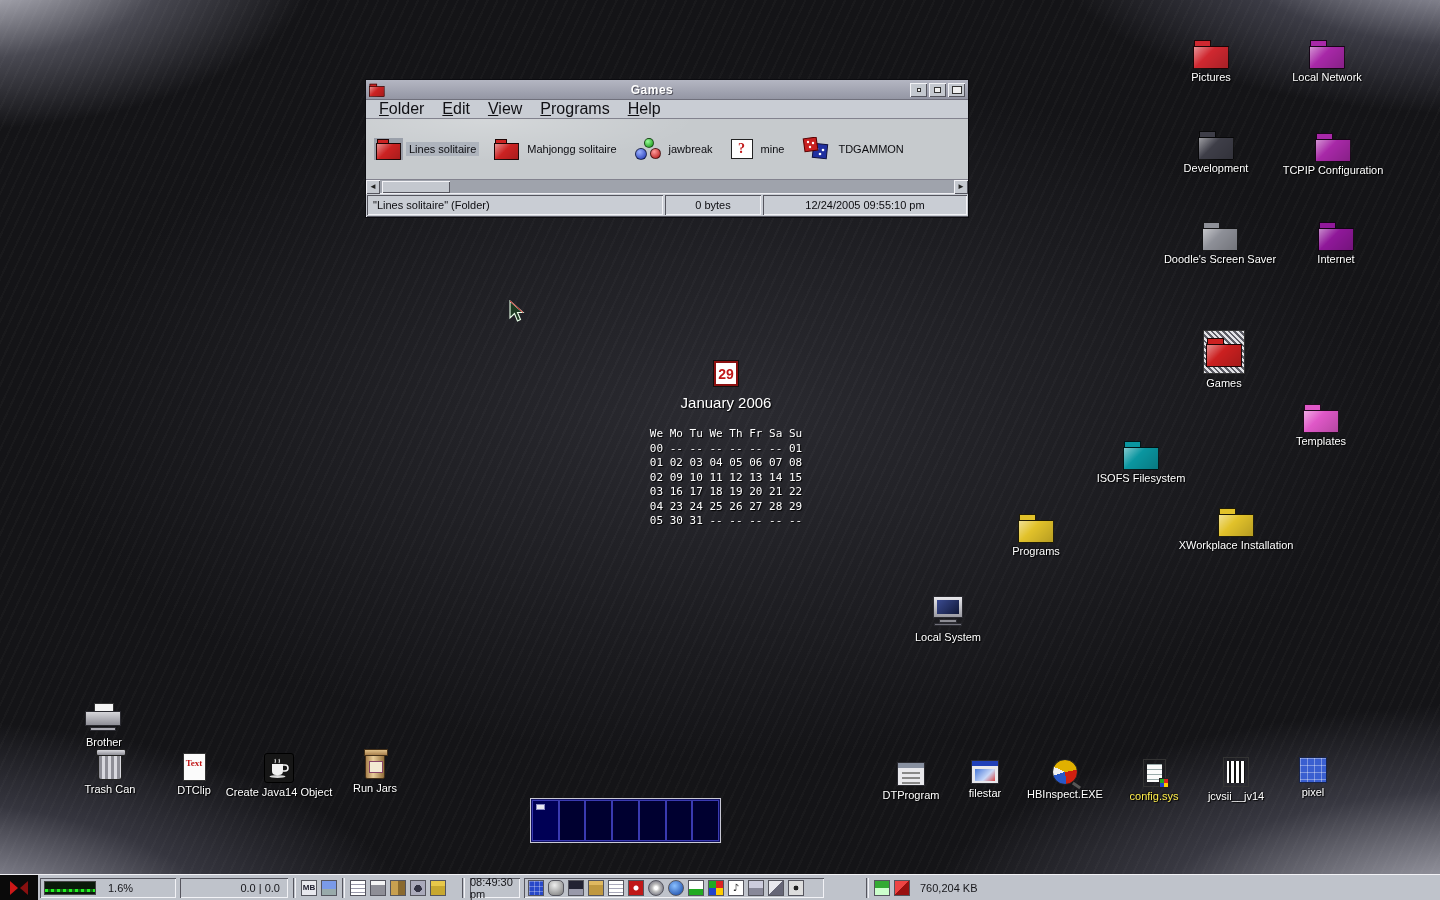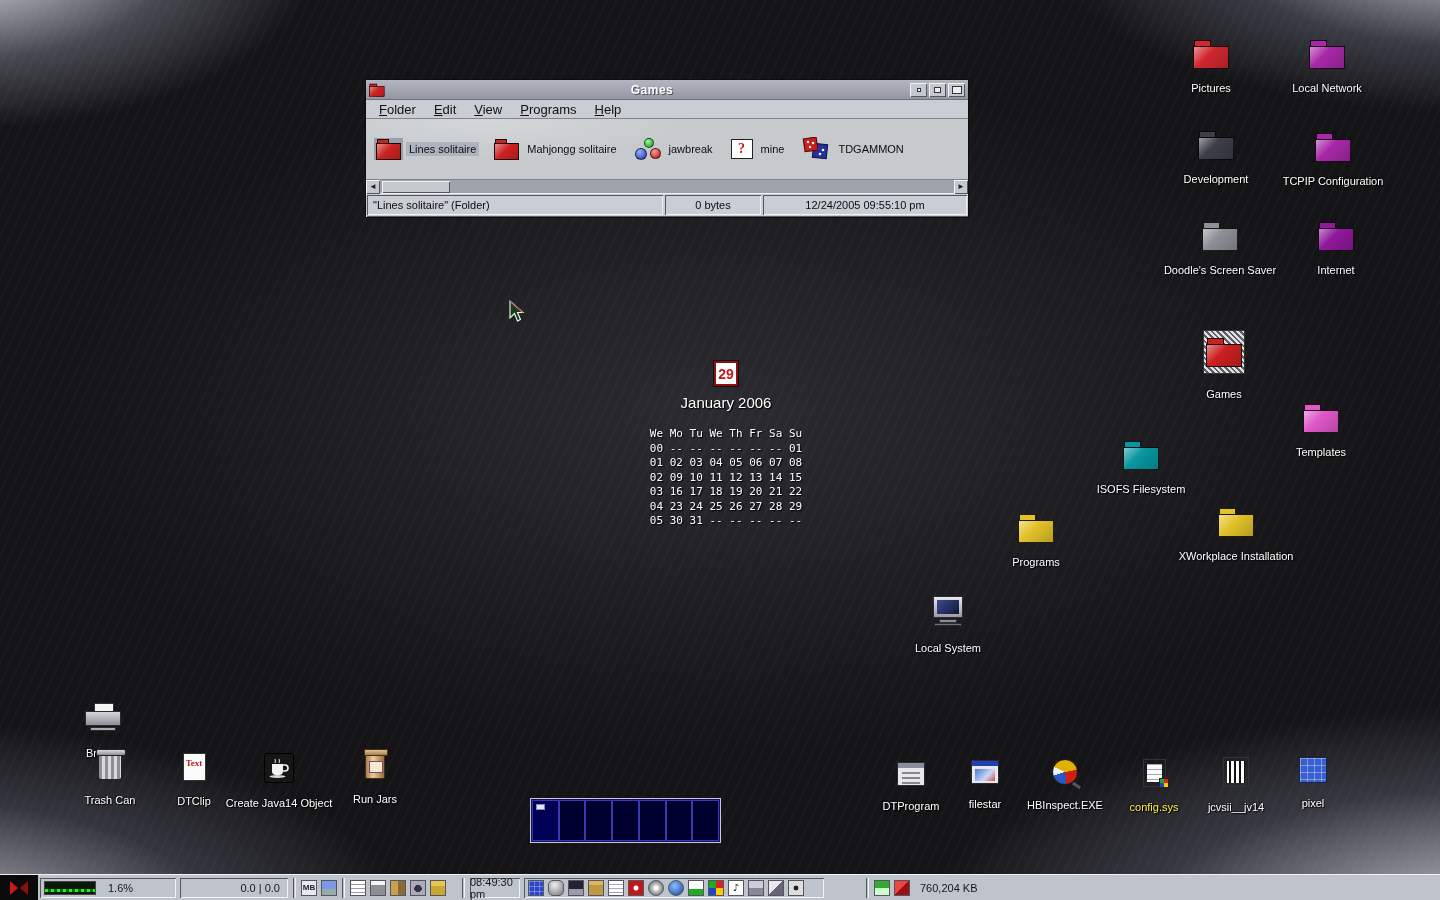--- a/index.html
+++ b/index.html
@@ -32,21 +32,21 @@
                      text-shadow:1px 1px 0 #50505a; letter-spacing:.5px; }
   .tb-btns { display:flex; gap:2px; }
   .tbb { width:17px; height:14px; background:#c4c8cf; display:flex; align-items:center; justify-content:center; cursor:default; }
   .tbb span { display:block; border:1px solid #333; background:#eee; }
   .g-dot  { width:4px; height:4px; }
   .g-sm   { width:7px; height:6px; }
   .g-lg   { width:10px; height:8px; }
 
   .menubar { height:19px; display:flex; align-items:center; background:#c9cdd4;
              border-bottom:1px solid #82828e; padding-left:4px; }
-  .mi { display:inline-block; padding:9px 9px; font-size:13px; color:#101014; }
+  .mi { display:inline-block; padding:9px 9px; font-size:16px; color:#101014; }
   .mi::first-letter { text-decoration:underline; }
 
   .content { height:60px; display:flex; align-items:center; gap:13px; padding-left:8px;
              background:#c6cacd;
              background-image:radial-gradient(ellipse 300px 60px at 20% 0%, rgba(255,255,255,.25), rgba(0,0,0,0) 70%); }
   .fitem { display:flex; align-items:center; gap:3px; }
   .fitem .flabel { font-size:11px; color:#0c0c10; padding:1px 3px; white-space:nowrap; }
   .fitem.sel .iconwrap { background:#9aa0aa; }
   .fitem.sel .flabel { background:#aeb4bd; }
   .iconwrap { padding:1px 2px; display:flex; align-items:center; justify-content:center; }
@@ -71,21 +71,21 @@
                  background:linear-gradient(135deg, rgba(255,255,255,.5), rgba(255,255,255,0) 40%, rgba(0,0,0,.18) 95%), var(--fc);
                  border:1px solid rgba(0,0,0,.85); }
   .mfold { position:relative; width:25px; height:20px; --fc:#cc2222; }
   .mfold::before { content:""; position:absolute; top:0; left:1px; width:10px; height:6px;
                    background:var(--fc); border:1px solid rgba(0,0,0,.85); }
   .mfold::after  { content:""; position:absolute; top:4px; left:0; width:23px; height:15px;
                    background:linear-gradient(135deg, rgba(255,255,255,.5), rgba(255,255,255,0) 45%, rgba(0,0,0,.18)), var(--fc);
                    border:1px solid rgba(0,0,0,.85); }
 
   
-  .dicon { position:absolute; width:96px; display:flex; flex-direction:column; align-items:center; gap:14px; }
+  .dicon { position:absolute; width:96px; display:flex; flex-direction:column; align-items:center; gap:3px; }
   .dicon .lbl { font-size:11px; color:#ffffff; text-align:center; text-shadow:1px 1px 1px #000, -1px -1px 1px rgba(0,0,0,.6); white-space:nowrap; }
   .dicon .lbl.yellow { color:#ffee4a; }
   .hatch { width:42px; height:44px; display:flex; align-items:center; justify-content:center;
            background:repeating-linear-gradient(45deg,#e2e2e6 0 2px,#5d5d66 2px 4px); border:1px solid #333; }
 
   .pc { width:36px; height:32px; display:flex; flex-direction:column; align-items:center; }
   .pc .scr { width:30px; height:22px; background:linear-gradient(180deg,#e8e8ec,#9a9aa2); border:1px solid #2a2a30; padding:3px; }
   .pc .scr i { display:block; width:100%; height:100%; background:linear-gradient(135deg,#3a4a90,#101838); }
   .pc .base { width:18px; height:4px; background:#8c8c94; border:1px solid #2a2a30; margin-top:1px; }
   .pc .foot { width:28px; height:3px; background:#70707a; border:1px solid #2a2a30; }

